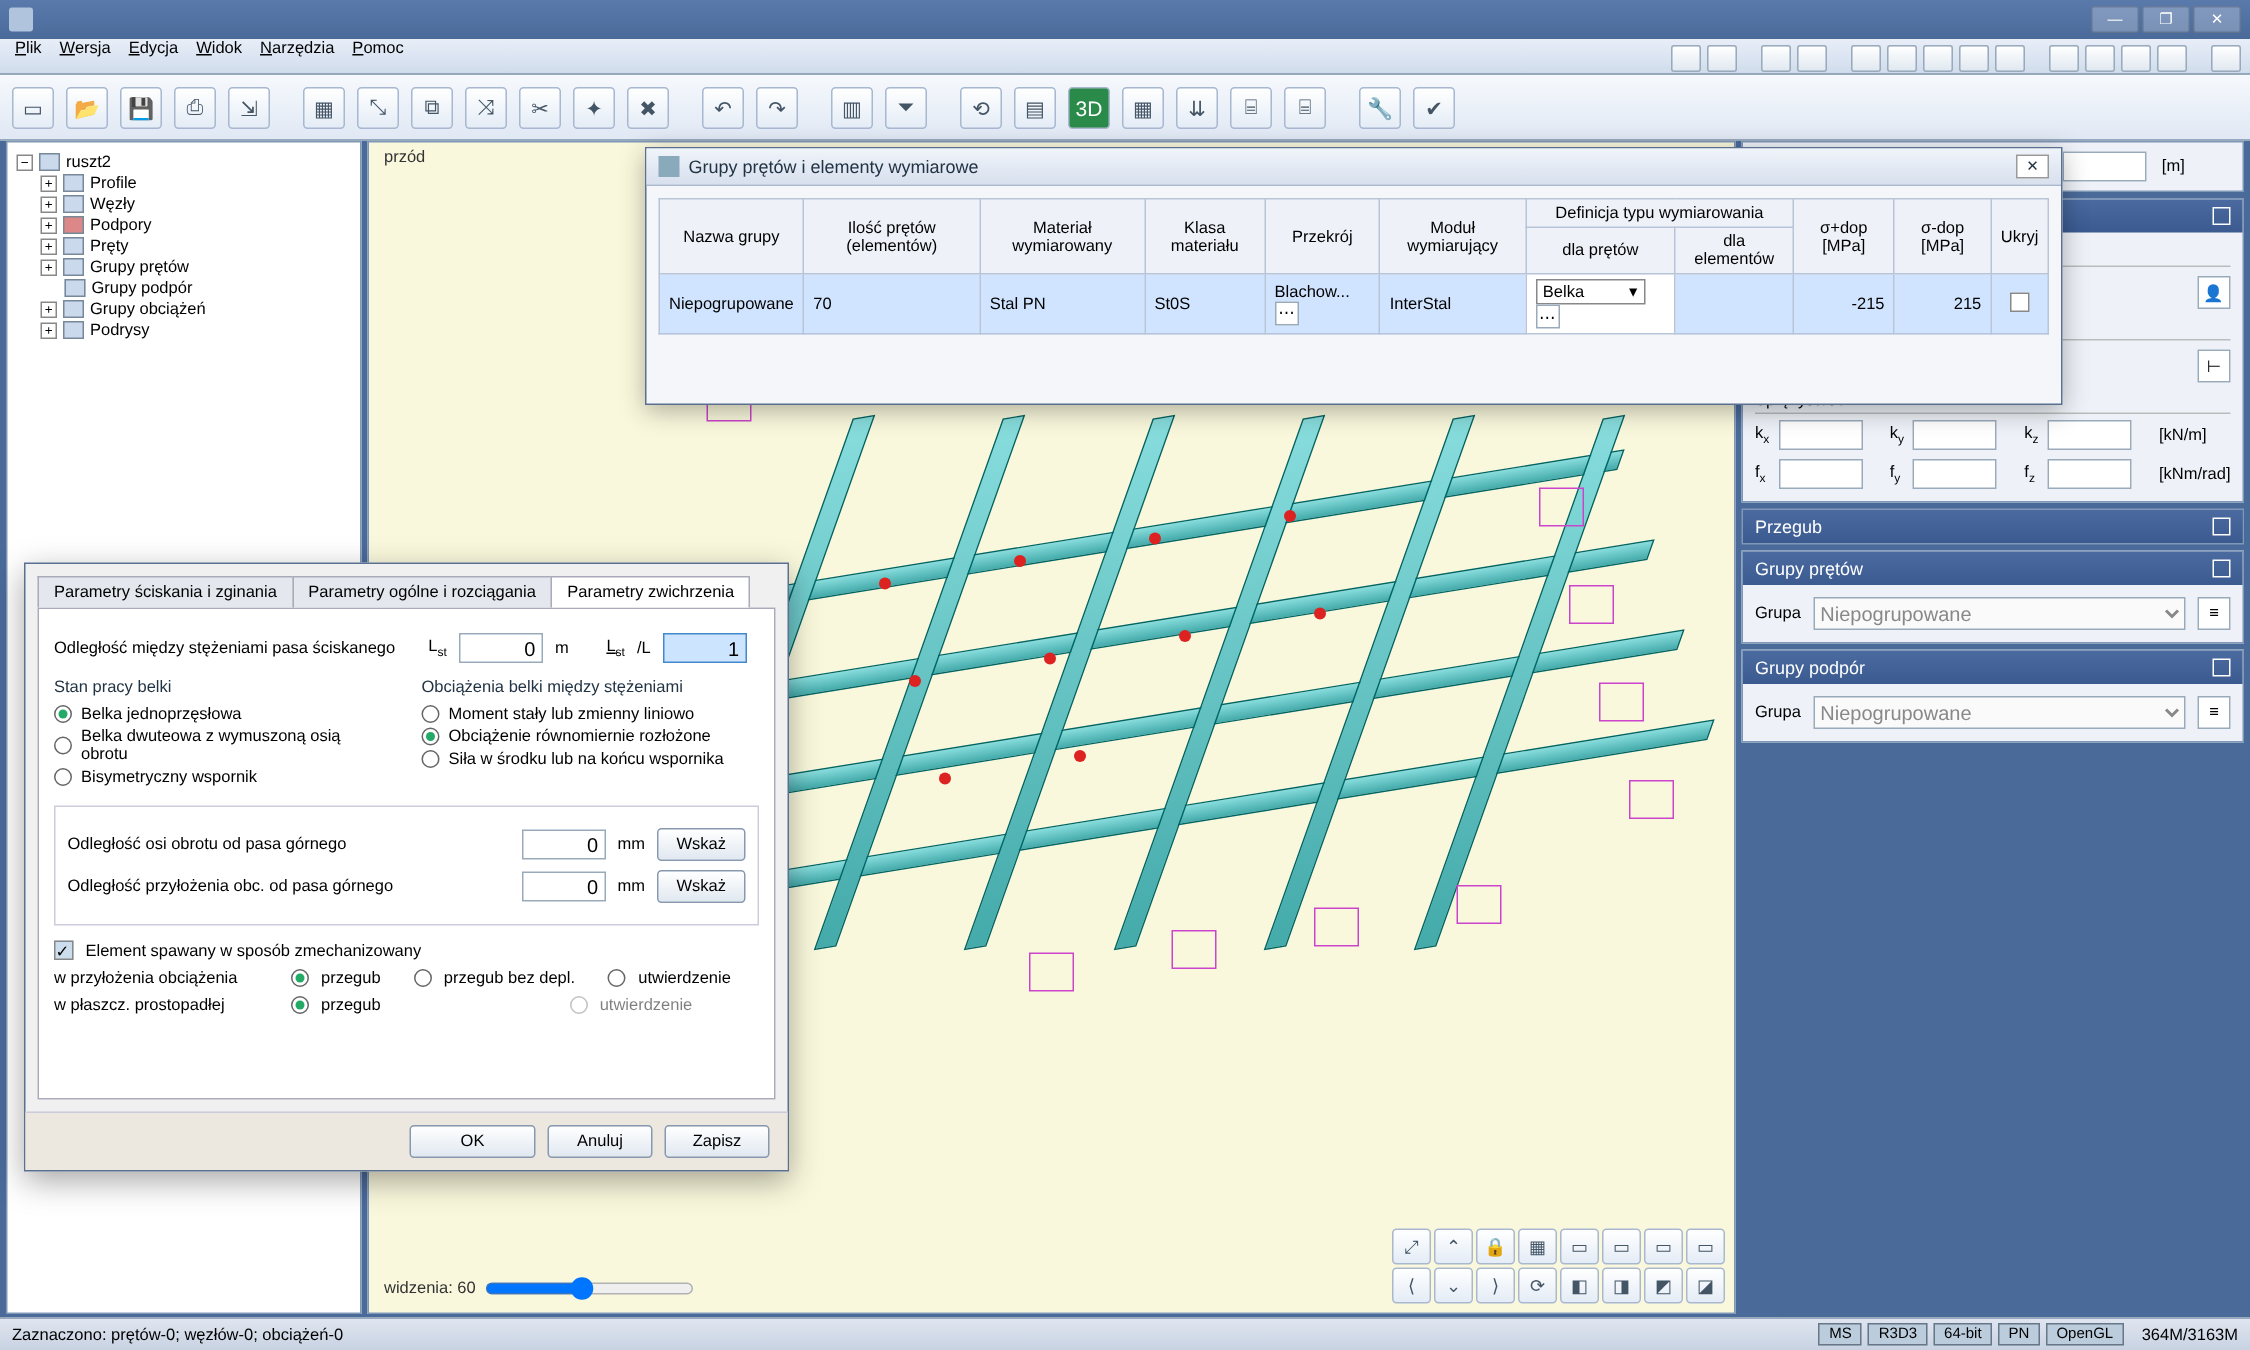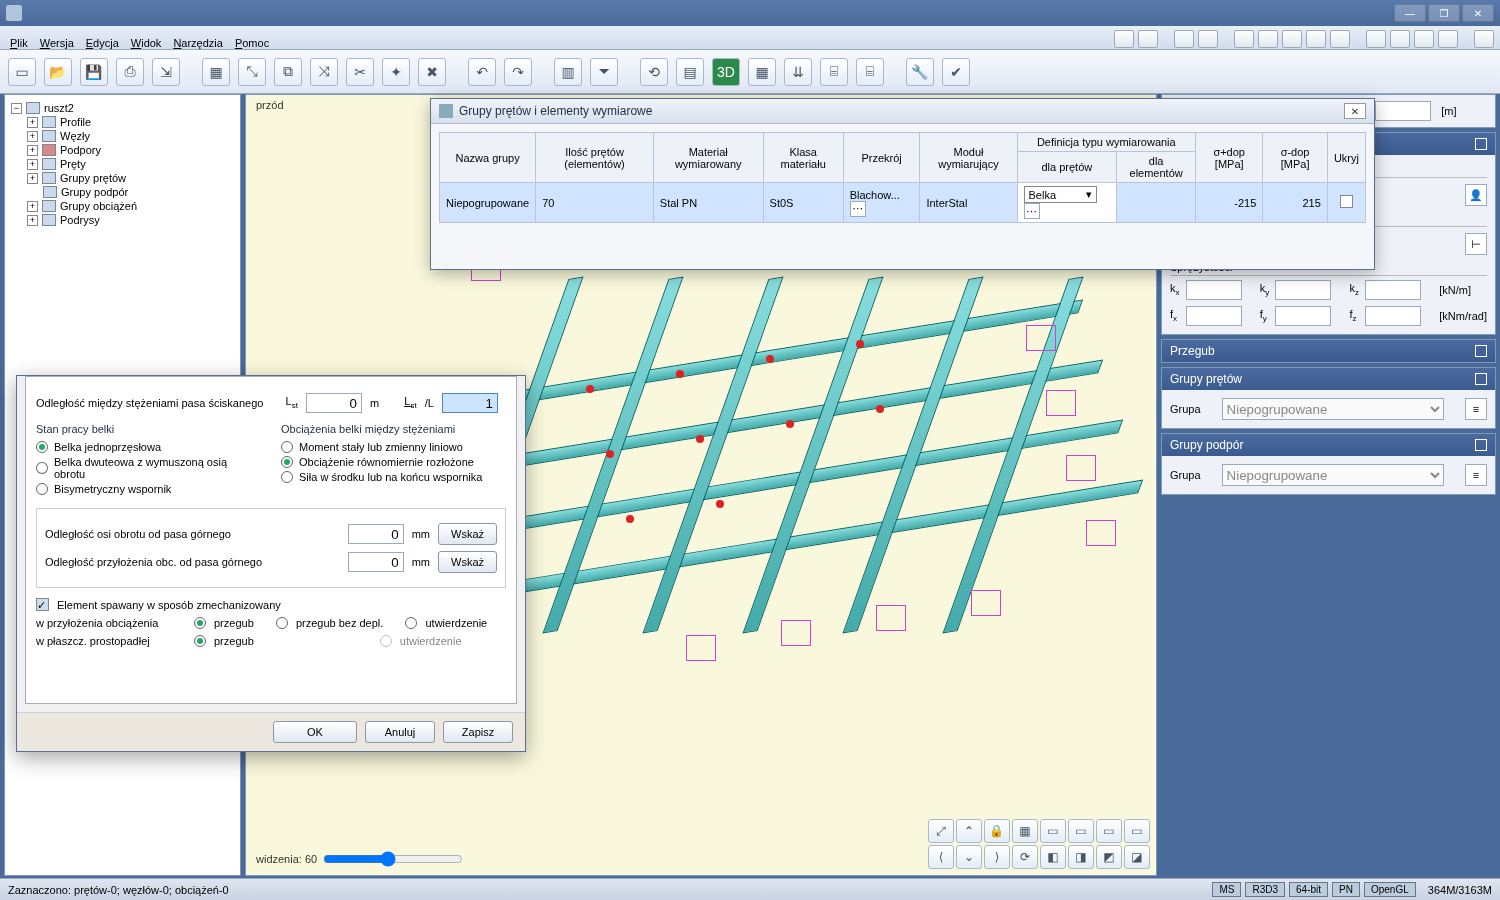--- a/index.html
+++ b/index.html
@@ -1,21 +1,21 @@
 <!DOCTYPE html>
 <html><head>
 <meta charset="utf-8">
 <style>
 * { box-sizing: border-box; margin: 0; padding: 0; }
 body { font-family: "Segoe UI", Tahoma, sans-serif; font-size: 11px; background: #4a6a9a; width: 1500px; height: 900px; overflow: hidden; position: relative; color: #000; }
 .titlebar { height: 26px; background: linear-gradient(#5a7aac, #4a6a9a); display: flex; align-items: center; padding: 0 6px; color: #fff; }
 .titlebar .icon { width: 16px; height: 16px; background:#b0c4de; margin-right:6px; border-radius:2px; }
 .titlebar-buttons { margin-left:auto; display:flex; gap:2px; }
 .titlebar-buttons div { width: 32px; height: 18px; background: rgba(255,255,255,.25); border:1px solid rgba(0,0,0,.2); border-radius:2px; display:flex; align-items:center; justify-content:center; font-size:10px; color:#fff;}
-.menubar { height: 24px; background: linear-gradient(#e8eef8, #d0dcec); display:flex; align-items:flex-end; padding:0 10px; gap:12px; border-bottom:1px solid #9ab; }
+.menubar { height: 24px; background: linear-gradient(#e8eef8, #d0dcec); display:flex; align-items:flex-start; padding:0 10px; gap:12px; border-bottom:1px solid #9ab; }
 .menubar span { text-decoration: underline; text-decoration-color: transparent; cursor:default; }
 .menubar span::first-letter { text-decoration: underline; }
 .toolbar { height: 44px; background: linear-gradient(#f6f9fd,#e0e8f4); border-bottom:1px solid #9ab; display:flex; align-items:center; padding:0 8px; gap:8px; }
 .tb-btn { width:28px; height:28px; background:linear-gradient(#fff,#e4ecf6); border:1px solid #a8b8d0; border-radius:3px; display:flex; align-items:center; justify-content:center; font-size:14px; color:#456; }
 .tb-sep { width:6px; }
 .workspace { position:absolute; top:94px; left:4px; right:4px; bottom:24px; display:flex; }
 .tree-panel { width:237px; background:#fff; border:1px solid #8098b8; display:flex; flex-direction:column; }
 .tree-content { flex:1; padding:6px; overflow:auto; }
 .tree-item { display:flex; align-items:center; gap:4px; padding:1px 0; padding-left: var(--ind,0px); font-size:11px; }
 .tree-toggle { width:11px; height:11px; border:1px solid #888; background:#fff; display:flex; align-items:center; justify-content:center; font-size:9px; line-height:1; }
@@ -36,21 +36,21 @@
 .section-hdr .sq { margin-left:auto; width:12px; height:12px; border:1px solid #fff; }
 .section-body { padding:8px; font-size:11px; }
 .coord-row { display:flex; gap:10px; align-items:center; padding:6px; background:#eef2f8; border:1px solid #8098b8; }
 .coord-row input { width:56px; height:20px; border:1px solid #9ab; padding:0 3px; }
 .panel-row { display:flex; gap:16px; align-items:center; margin:6px 0; }
 .chk { width:13px; height:13px; border:1px solid #888; background:#fff; display:inline-block; }
 .spring-grid { display:grid; grid-template-columns: auto 1fr auto 1fr auto 1fr auto; gap:6px; align-items:center; margin-top:4px;}
 .spring-grid input { width:56px; height:20px; border:1px solid #9ab; }
 .btn { background:linear-gradient(#fff,#e0e8f0); border:1px solid #8898b0; border-radius:3px; padding:4px 12px; font-size:11px; }
 .btn-row { display:flex; gap:8px; margin-top:6px; }
-.select-row { display:flex; gap:21px; align-items:center; }
+.select-row { display:flex; gap:8px; align-items:center; }
 .select-row select { flex:1; height:22px; border:1px solid #9ab; background:#fafafa; color:#888; }
 .sm-ic { width:22px; height:22px; border:1px solid #9ab; background:#fff; display:flex; align-items:center; justify-content:center; }
 .little-toolbar { position:absolute; right:6px; bottom:6px; display:grid; grid-template-columns: repeat(8, 26px); grid-auto-rows:24px; gap:2px; }
 .little-toolbar .tb-btn { width:26px; height:24px; font-size:12px; }
 .fov-row { position:absolute; left:10px; bottom:8px; display:flex; align-items:center; gap:6px; font-size:11px; color:#333;}
 .fov-row input[type=range] { width:140px; }
 
 .fwin { position:absolute; background:#f4f6fa; border:1px solid #5a7090; box-shadow:0 4px 16px rgba(0,0,0,.3); }
 .fwin-title { background:linear-gradient(#f0f4fa,#d8e0ee); padding:4px 8px; display:flex; align-items:center; gap:6px; font-size:12px; color:#234; border-bottom:1px solid #aab8d0;}
 .fwin-title .icon { width:14px; height:14px; background:#8ab; }
@@ -404,20 +404,25 @@
         <td style="text-align:right">-215</td>
         <td style="text-align:right">215</td>
         <td><span class="chk"></span></td>
       </tr>
     </tbody>
       </table>
   </div>
 </div>
 
 <div class="dialog">
+  <div class="tabs">
+    <div class="tab">Parametry ściskania i zginania</div>
+    <div class="tab">Parametry ogólne i rozciągania</div>
+    <div class="tab active">Parametry zwichrzenia</div>
+  </div>
   <div class="tab-body">
     <div class="dlg-row">
       <span>Odległość między stężeniami pasa ściskanego</span>&nbsp;&nbsp;
       <span>L<sub>st</sub></span>
       <input class="num-input" value="0" style="">
       <span>m</span>
       &nbsp;&nbsp;&nbsp;<span style="text-decoration:underline">L<sub>st</sub></span>/L
       <input class="num-input" style="background: rgb(205, 228, 255); border: 1px solid rgb(68, 136, 204);" value="1">
     </div>
     <div class="two-col">

